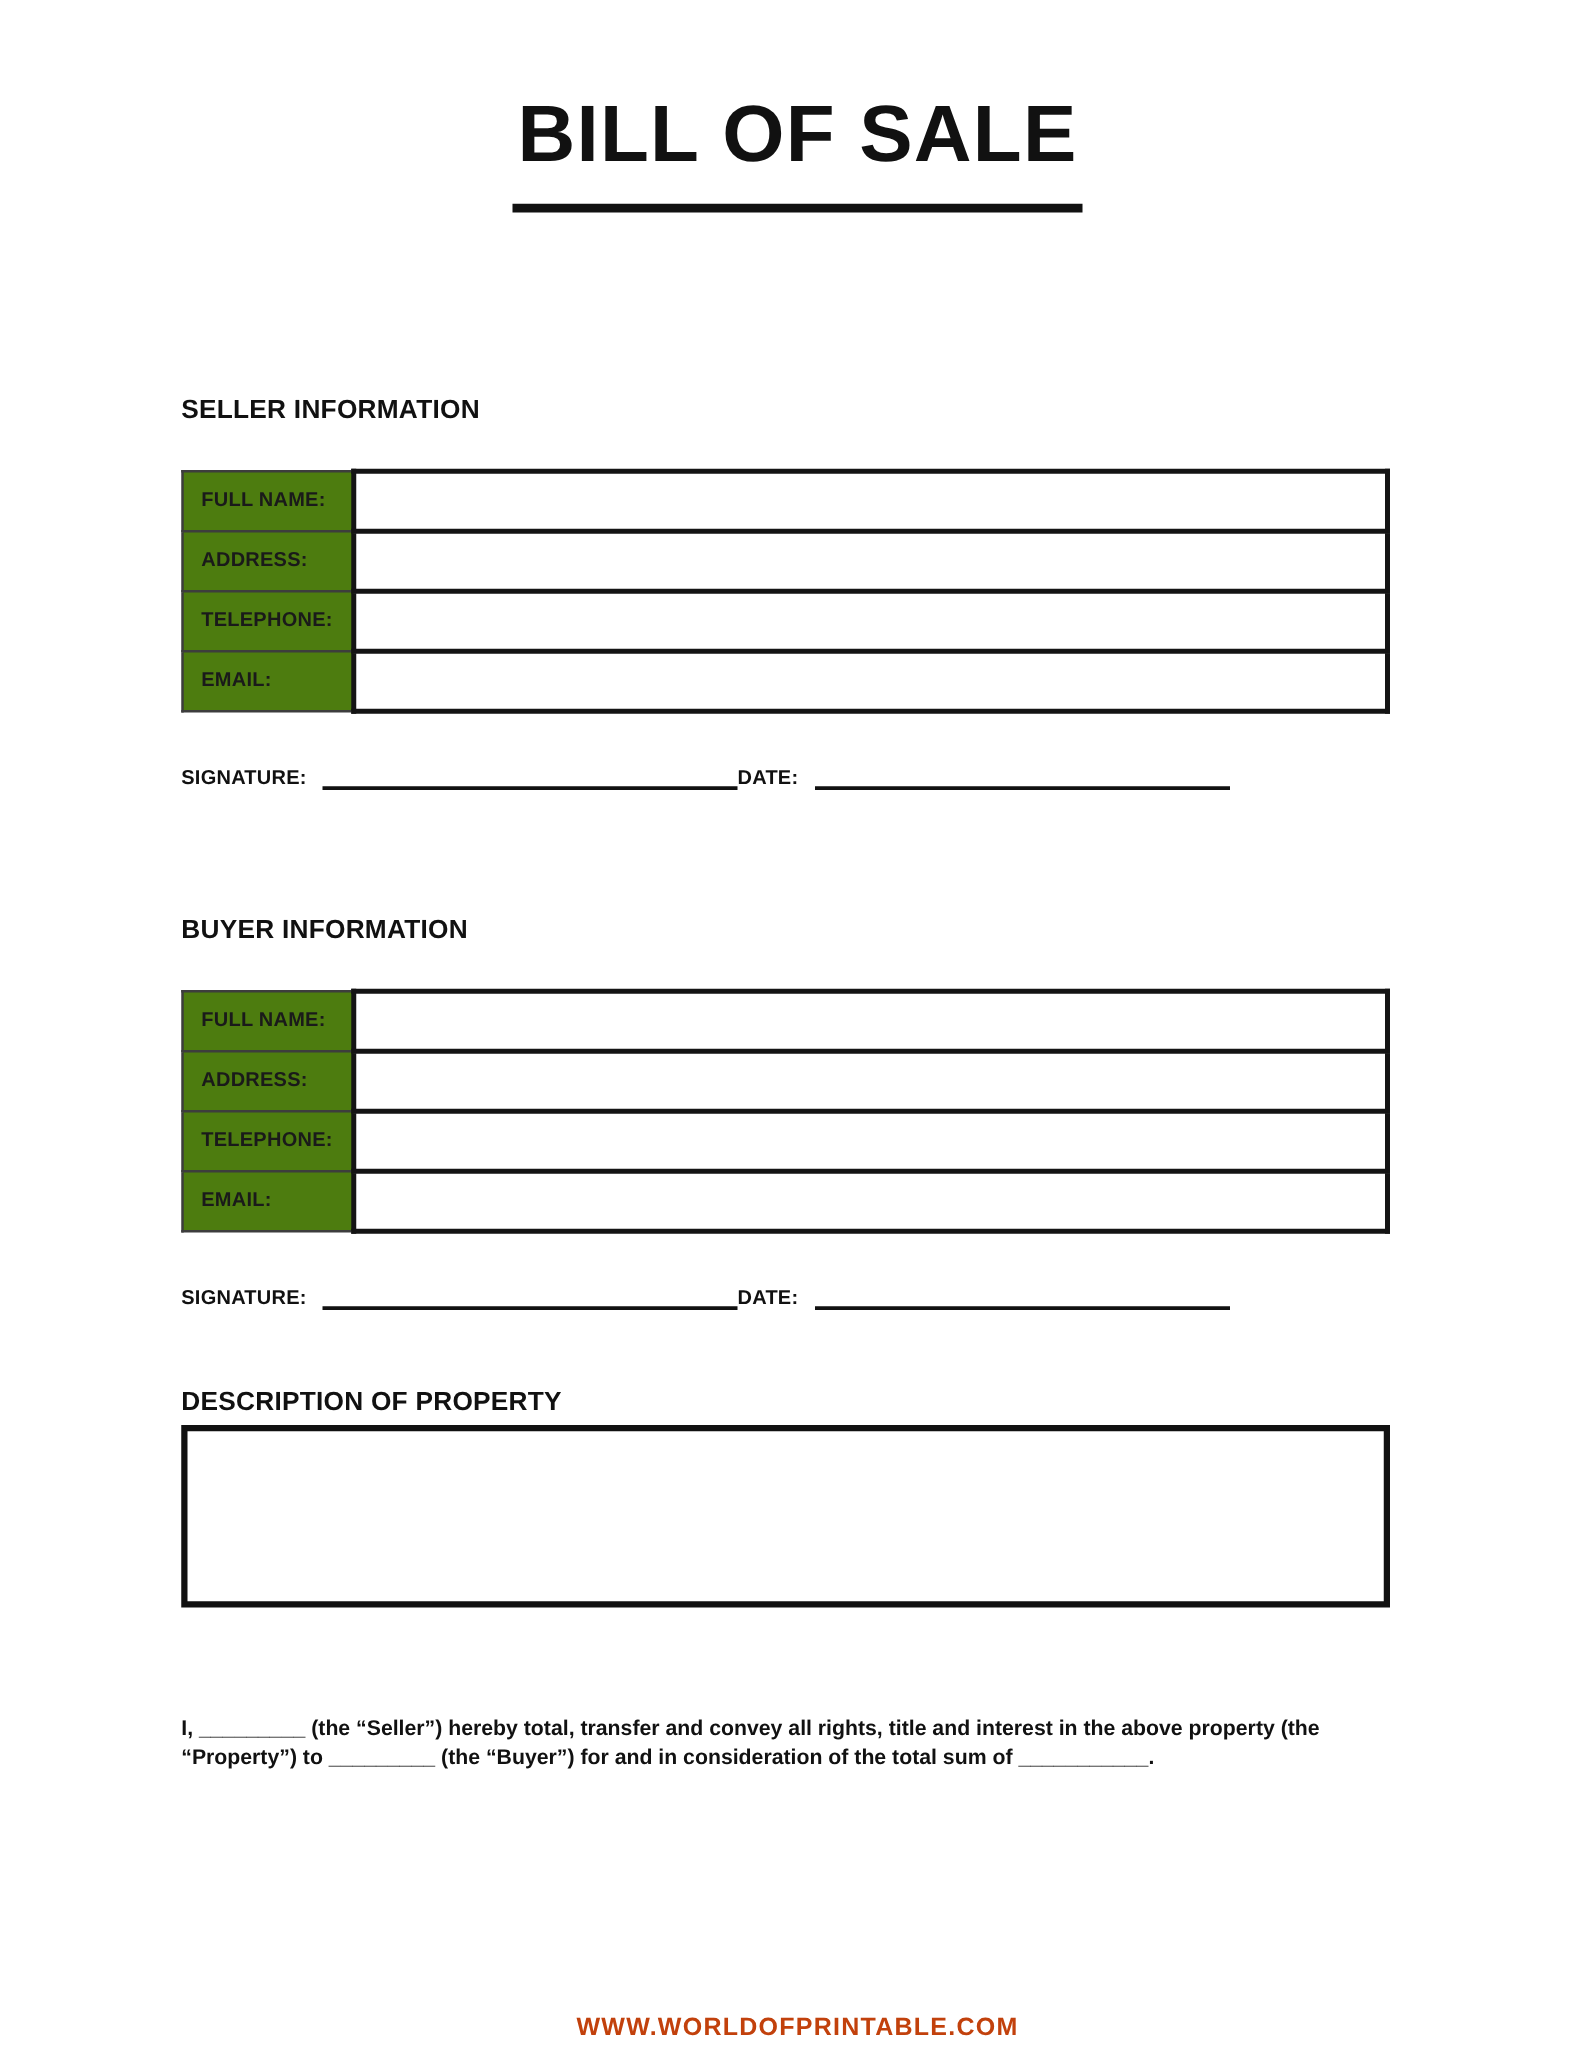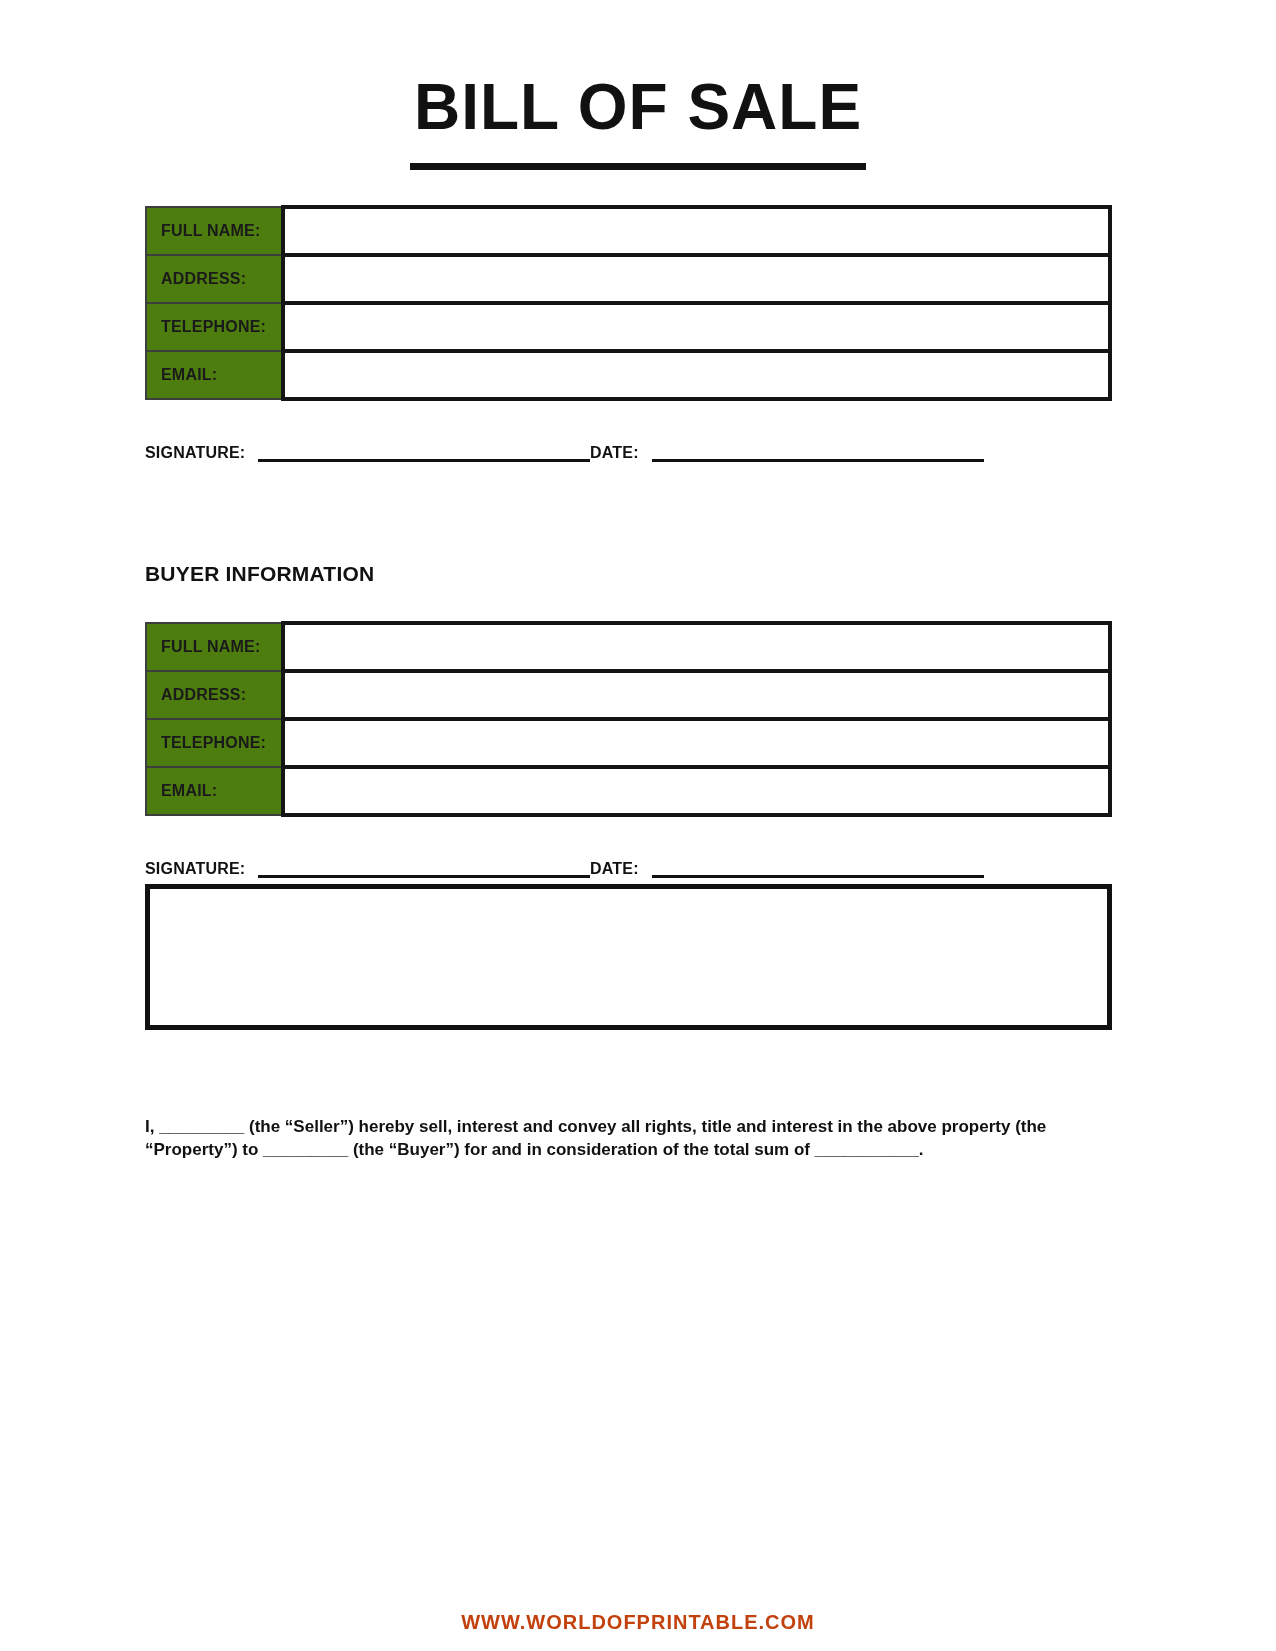--- a/index.html
+++ b/index.html
@@ -123,20 +123,21 @@
 
 <div class="page">
 
   <div class="header">
     <h1 class="title">BILL OF SALE</h1>
     <div class="title-rule"></div>
   </div>
 
   <div class="content">
 
+    <h2 class="section-heading seller-heading">SELLER INFORMATION</h2>
 
     <table class="info-table">
       <tbody>
         <tr>
           <th>FULL NAME:</th>
           <td></td>
         </tr>
         <tr>
           <th>ADDRESS:</th>
           <td></td>
@@ -190,22 +191,23 @@
       <div class="sig-field sig-left">
         <span class="sig-label">SIGNATURE:</span>
         <span class="sig-line"></span>
       </div>
       <div class="sig-field sig-right">
         <span class="sig-label">DATE:</span>
         <span class="sig-line"></span>
       </div>
     </div>
 
+    <h2 class="section-heading property-heading">DESCRIPTION OF PROPERTY</h2>
 
     <div class="property-box"></div>
 
-    <p class="declaration">I, _________ (the “Seller”) hereby sell, interest and convey all rights, title and interest in the above property (the “Property”) to _________  (the “Buyer”) for and in consideration of the total sum of ___________.</p>
+    <p class="declaration">I, _________ (the “Seller”) hereby total, transfer and convey all rights, title and interest in the above property (the “Property”) to _________  (the “Buyer”) for and in consideration of the total sum of ___________.</p>
 
   </div>
 
   <div class="footer">WWW.WORLDOFPRINTABLE.COM</div>
 
 </div>
 
 </body></html>

